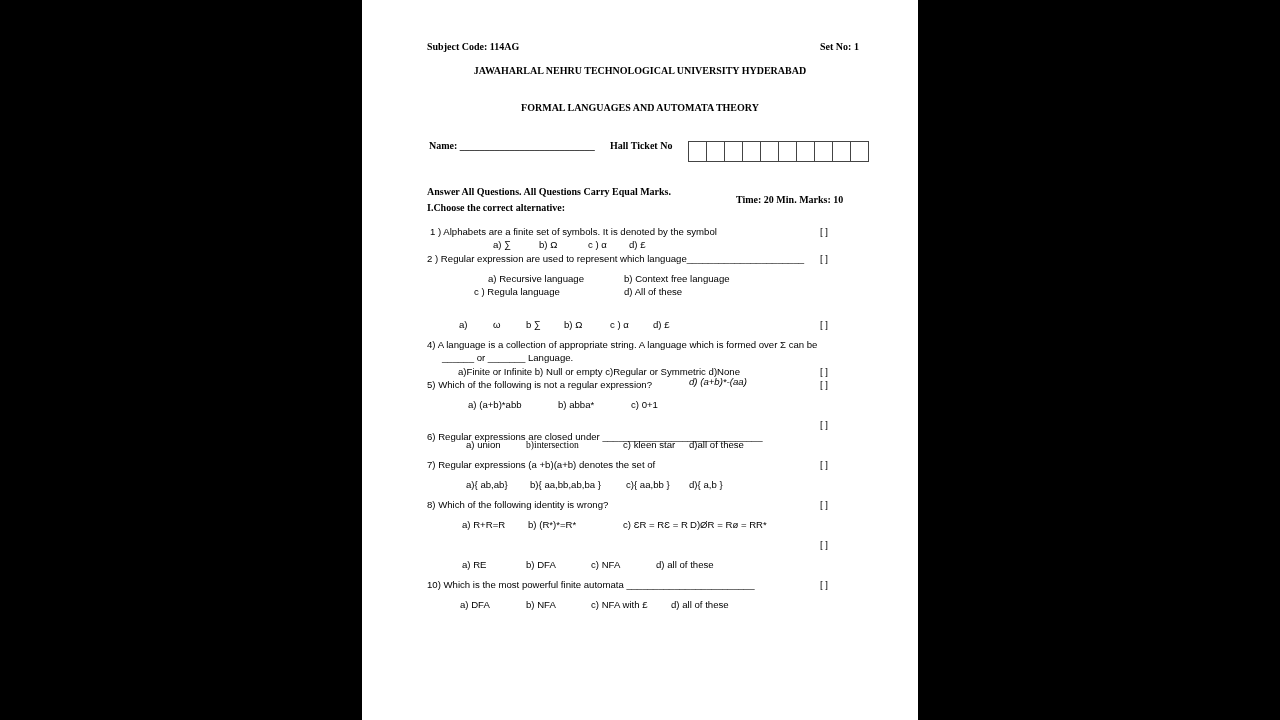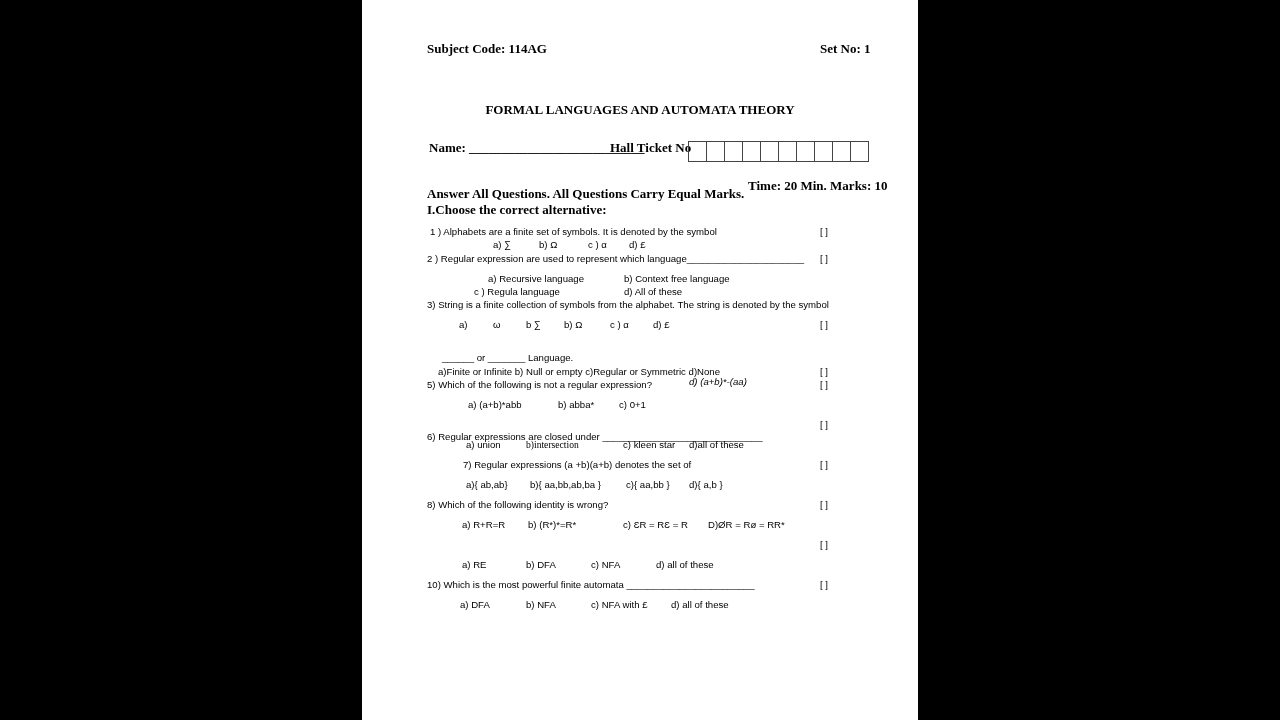--- a/index.html
+++ b/index.html
@@ -1,109 +1,110 @@
 <!DOCTYPE html>
 <html><head>
 <meta charset="utf-8">
 <style>
   html, body { margin:0; padding:0; }
   body { width:1280px; height:720px; background:#000; position:relative; overflow:hidden; }
   .page { position:absolute; left:362px; top:0; width:556px; height:720px; background:#fff; color:#000; }
   .serif { font-family:"Liberation Serif", "DejaVu Serif", serif; font-weight:bold; }
   .sans { font-family:"Liberation Sans", "DejaVu Sans", sans-serif; }
   .abs { position:absolute; white-space:nowrap; }
-  .hdr { font-size:13px; }
+  .hdr { font-size:10px; }
   .center { left:0; width:556px; text-align:center; }
   .q { font-size:9.6px; }
   .br { font-size:9.6px; }
   .ticket { position:absolute; left:326px; top:141px; display:flex; border:1px solid #444; }
   .ticket div { width:17px; height:19px; border-right:1px solid #444; }
   .ticket div:last-child { border-right:none; }
 </style>
 </head>
 <body>
 
 <div class="page">
   <div class="abs serif hdr" style="left:65px;top:41px;">Subject Code: 114AG</div>
   <div class="abs serif hdr" style="left:458px;top:41px;">Set No: 1</div>
+  <div class="abs serif hdr center" style="top:65px;">JAWAHARLAL NEHRU TECHNOLOGICAL UNIVERSITY HYDERABAD</div>
   <div class="abs serif hdr center" style="top:102px;">FORMAL LANGUAGES AND AUTOMATA THEORY</div>
 
   <div class="abs serif hdr" style="left:67px;top:140px;">Name: ___________________________</div>
   <div class="abs serif hdr" style="left:248px;top:140px;">Hall Ticket No</div>
   <div class="ticket">
     <div></div>
       <div></div>
     <div></div>
       <div></div>
     <div></div>
       <div></div>
     <div></div>
       <div></div>
     <div></div>
       <div></div>
   </div>
 
   <div class="abs serif hdr" style="left:65px;top:186px;">Answer All Questions. All Questions Carry Equal Marks.</div>
-  <div class="abs serif hdr" style="left:374px;top:178px;margin-left:12px;">Time: 20 Min. Marks: 10</div>
+  <div class="abs serif hdr" style="left:374px;top:194px;">Time: 20 Min. Marks: 10</div>
   <div class="abs serif hdr" style="left:65px;top:202px;">I.Choose the correct alternative:</div>
 
   <div class="abs sans q" style="left:68px;top:226px;">1 )  Alphabets are a finite set of symbols. It is denoted by the symbol</div>
   <div class="abs sans br" style="left:458px;top:226px;">[          ]</div>
   <div class="abs sans q" style="left:131px;top:239px;">a)  ∑</div>
   <div class="abs sans q" style="left:177px;top:239px;">b)   Ω</div>
   <div class="abs sans q" style="left:226px;top:239px;">c )   α</div>
   <div class="abs sans q" style="left:267px;top:239px;">d)   £</div>
 
   <div class="abs sans q" style="left:65px;top:253px;">2 )  Regular expression are used to represent which language______________________</div>
   <div class="abs sans br" style="left:458px;top:253px;">[          ]</div>
   <div class="abs sans q" style="left:126px;top:273px;">a)   Recursive language</div>
   <div class="abs sans q" style="left:262px;top:273px;">b) Context free language</div>
   <div class="abs sans q" style="left:112px;top:286px;">c )  Regula language</div>
   <div class="abs sans q" style="left:262px;top:286px;">d) All of these</div>
 
-  <div class="abs sans q" style="left:65px;top:299px;">3)  String is a finite collection of symbols from the alphabet. The string is denoted by the symbol</div>
   <div class="abs sans q" style="left:97px;top:319px;">a)</div>
   <div class="abs sans q" style="left:131px;top:319px;">ω</div>
   <div class="abs sans q" style="left:164px;top:319px;">b ∑</div>
   <div class="abs sans q" style="left:202px;top:319px;">b)   Ω</div>
   <div class="abs sans q" style="left:248px;top:319px;">c )   α</div>
   <div class="abs sans q" style="left:291px;top:319px;">d)   £</div>
   <div class="abs sans br" style="left:458px;top:319px;">[          ]</div>
 
+  <div class="abs sans q" style="left:65px;top:339px;">4)  A language is a collection of appropriate string. A language which is formed over Σ can be</div>
   <div class="abs sans q" style="left:80px;top:352px;">______ or _______ Language.</div>
-  <div class="abs sans q" style="left:76px;top:366px;">a)Finite or Infinite  b) Null or empty   c)Regular or Symmetric  d)None</div>
+  <div class="abs sans q" style="left:96px;top:366px;">a)Finite or Infinite  b) Null or empty   c)Regular or Symmetric  d)None</div>
   <div class="abs sans br" style="left:458px;top:366px;">[          ]</div>
 
   <div class="abs sans q" style="left:65px;top:379px;">5) Which of the following is not a regular expression?</div>
   <div class="abs sans br" style="left:458px;top:379px;">[          ]</div>
   <div class="abs sans q" style="left:106px;top:399px;">a) (a+b)*abb</div>
   <div class="abs sans q" style="left:196px;top:399px;">b) abba*</div>
-  <div class="abs sans q" style="left:257px;top:399px;">c) 0+1</div>
+  <div class="abs sans q" style="left:269px;top:399px;">c) 0+1</div>
   <div class="abs sans q" style="left:327px;top:376px;font-style:italic;">d) (a+b)*-(aa)</div>
 
   <div class="abs sans q" style="left:65px;top:431px;">6) Regular expressions are closed under ______________________________</div>
   <div class="abs sans br" style="left:458px;top:419px;">[          ]</div>
   <div class="abs sans q" style="left:104px;top:439px;">a)  union</div>
   <div class="abs sans q" style="left:164px;top:439px;font-family:Liberation Serif, serif;">b)intersection</div>
   <div class="abs sans q" style="left:261px;top:439px;">c)  kleen star</div>
   <div class="abs sans q" style="left:327px;top:439px;">d)all of these</div>
 
-  <div class="abs sans q" style="left:65px;top:459px;margin-left:36px;">7) Regular expressions (a +b)(a+b) denotes the set of</div>
+  <div class="abs sans q" style="left:65px;top:459px;">7) Regular expressions (a +b)(a+b) denotes the set of</div>
   <div class="abs sans br" style="left:458px;top:459px;">[          ]</div>
   <div class="abs sans q" style="left:104px;top:479px;">a){ ab,ab}</div>
   <div class="abs sans q" style="left:168px;top:479px;">b){ aa,bb,ab,ba }</div>
   <div class="abs sans q" style="left:264px;top:479px;">c){  aa,bb }</div>
   <div class="abs sans q" style="left:327px;top:479px;">d){ a,b }</div>
 
   <div class="abs sans q" style="left:65px;top:499px;">8)  Which of the following identity is wrong?</div>
   <div class="abs sans br" style="left:458px;top:499px;">[          ]</div>
   <div class="abs sans q" style="left:100px;top:519px;">a) R+R=R</div>
   <div class="abs sans q" style="left:166px;top:519px;">b)  (R*)*=R*</div>
   <div class="abs sans q" style="left:261px;top:519px;">c)   ƐR = RƐ = R</div>
-  <div class="abs sans q" style="left:346px;top:519px;">D)ØR = Rø = RR*</div>
+  <div class="abs sans q" style="left:328px;top:519px;">D)ØR = Rø = RR*</div>
 
   <div class="abs sans br" style="left:458px;top:539px;">[          ]</div>
   <div class="abs sans q" style="left:100px;top:559px;">a)  RE</div>
   <div class="abs sans q" style="left:164px;top:559px;">b)  DFA</div>
   <div class="abs sans q" style="left:229px;top:559px;">c)  NFA</div>
   <div class="abs sans q" style="left:294px;top:559px;">d)   all of these</div>
 
   <div class="abs sans q" style="left:65px;top:579px;">10)  Which is the most powerful finite automata ________________________</div>
   <div class="abs sans br" style="left:458px;top:579px;">[          ]</div>
   <div class="abs sans q" style="left:98px;top:599px;">a)  DFA</div>

